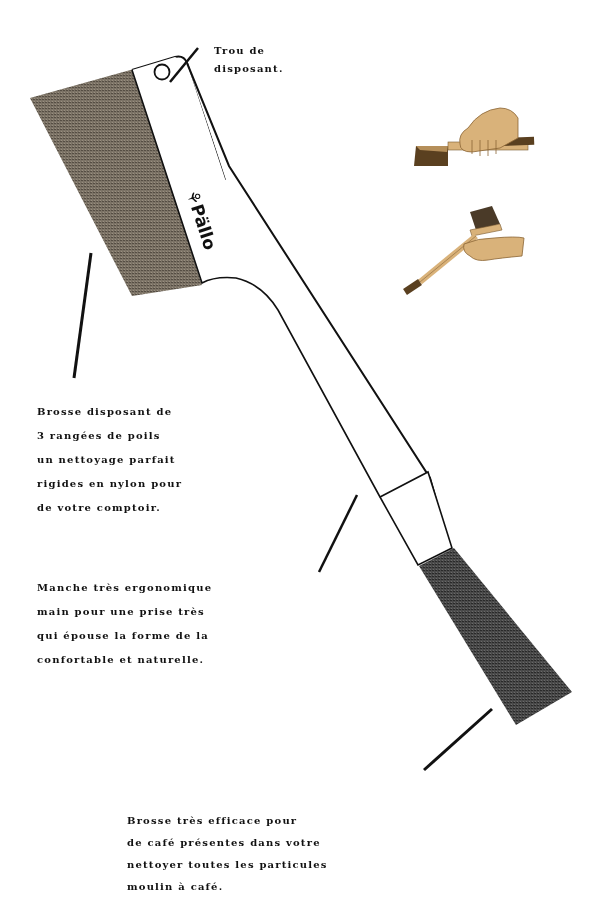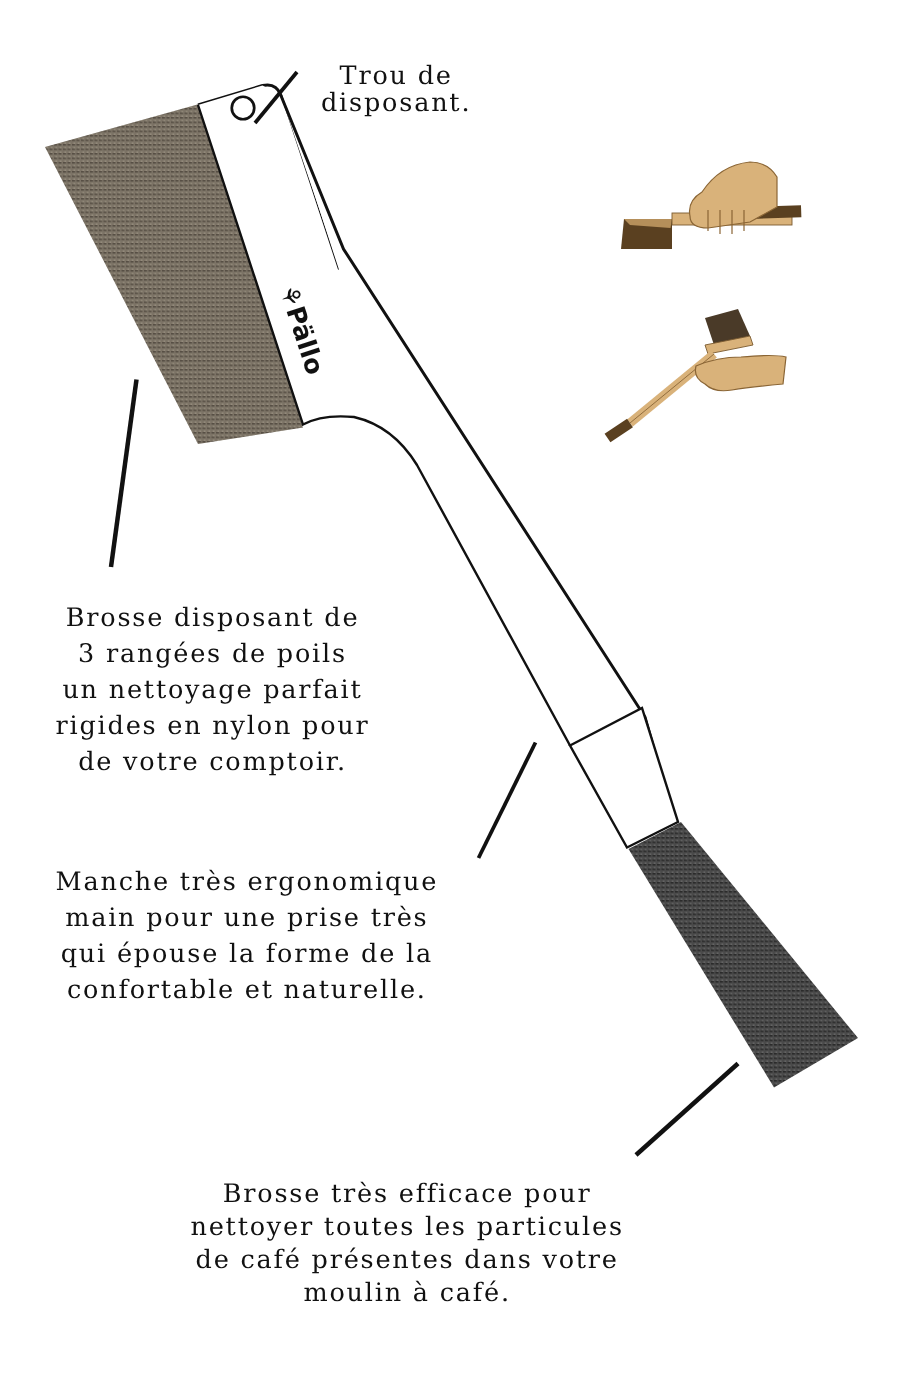--- a/index.html
+++ b/index.html
@@ -2,34 +2,33 @@
 <html><head>
   <meta charset="utf-8">
   <style>
     html, body { margin: 0; padding: 0; background: #ffffff; }
     body { width: 605px; height: 921px; position: relative; overflow: hidden; }
     .stage { position: absolute; left: 0; top: 0; width: 605px; height: 921px; }
     svg.art { position: absolute; left: 0; top: 0; }
     .label {
       position: absolute;
       font-family: "DejaVu Serif", "Liberation Serif", serif;
-      font-weight: normal;
+      font-weight: bold;
       color: #111111;
-      font-size: 17px;
+      font-size: 10px;
       line-height: 22px;
       letter-spacing: 1.2px;
       white-space: nowrap;
-      text-align: center;
       -webkit-font-smoothing: none;
     }
     .label div { margin: 0; }
     #lbl-trou { left: 214px; top: 42px; line-height: 18px; }
     #lbl-brosse { left: 37px; top: 400px; line-height: 24px; }
     #lbl-manche { left: 37px; top: 576px; line-height: 24px; }
-    #lbl-brosse2 { left: 127px; top: 785px; line-height: 22px; }
+    #lbl-brosse2 { left: 127px; top: 810px; line-height: 22px; }
   </style>
 </head>
 <body>
 
 <div class="stage">
 
   <svg class="art" width="605" height="921" viewBox="0 0 605 921">
     <defs>
       <pattern id="bristle" width="3" height="3" patternUnits="userSpaceOnUse">
         <rect width="3" height="3" fill="#7a756b"></rect>
@@ -116,17 +115,17 @@
 
   <div class="label" id="lbl-manche">
     <div>Manche très ergonomique</div>
     <div>main pour une prise très</div>
     <div>qui épouse la forme de la</div>
     <div>confortable et naturelle.</div>
   </div>
 
   <div class="label" id="lbl-brosse2">
     <div>Brosse très efficace pour</div>
+    <div>de café présentes dans votre</div>
     <div>nettoyer toutes les particules</div>
-    <div>de café présentes dans votre</div>
     <div>moulin à café.</div>
   </div>
 </div>
 
 </body></html>

